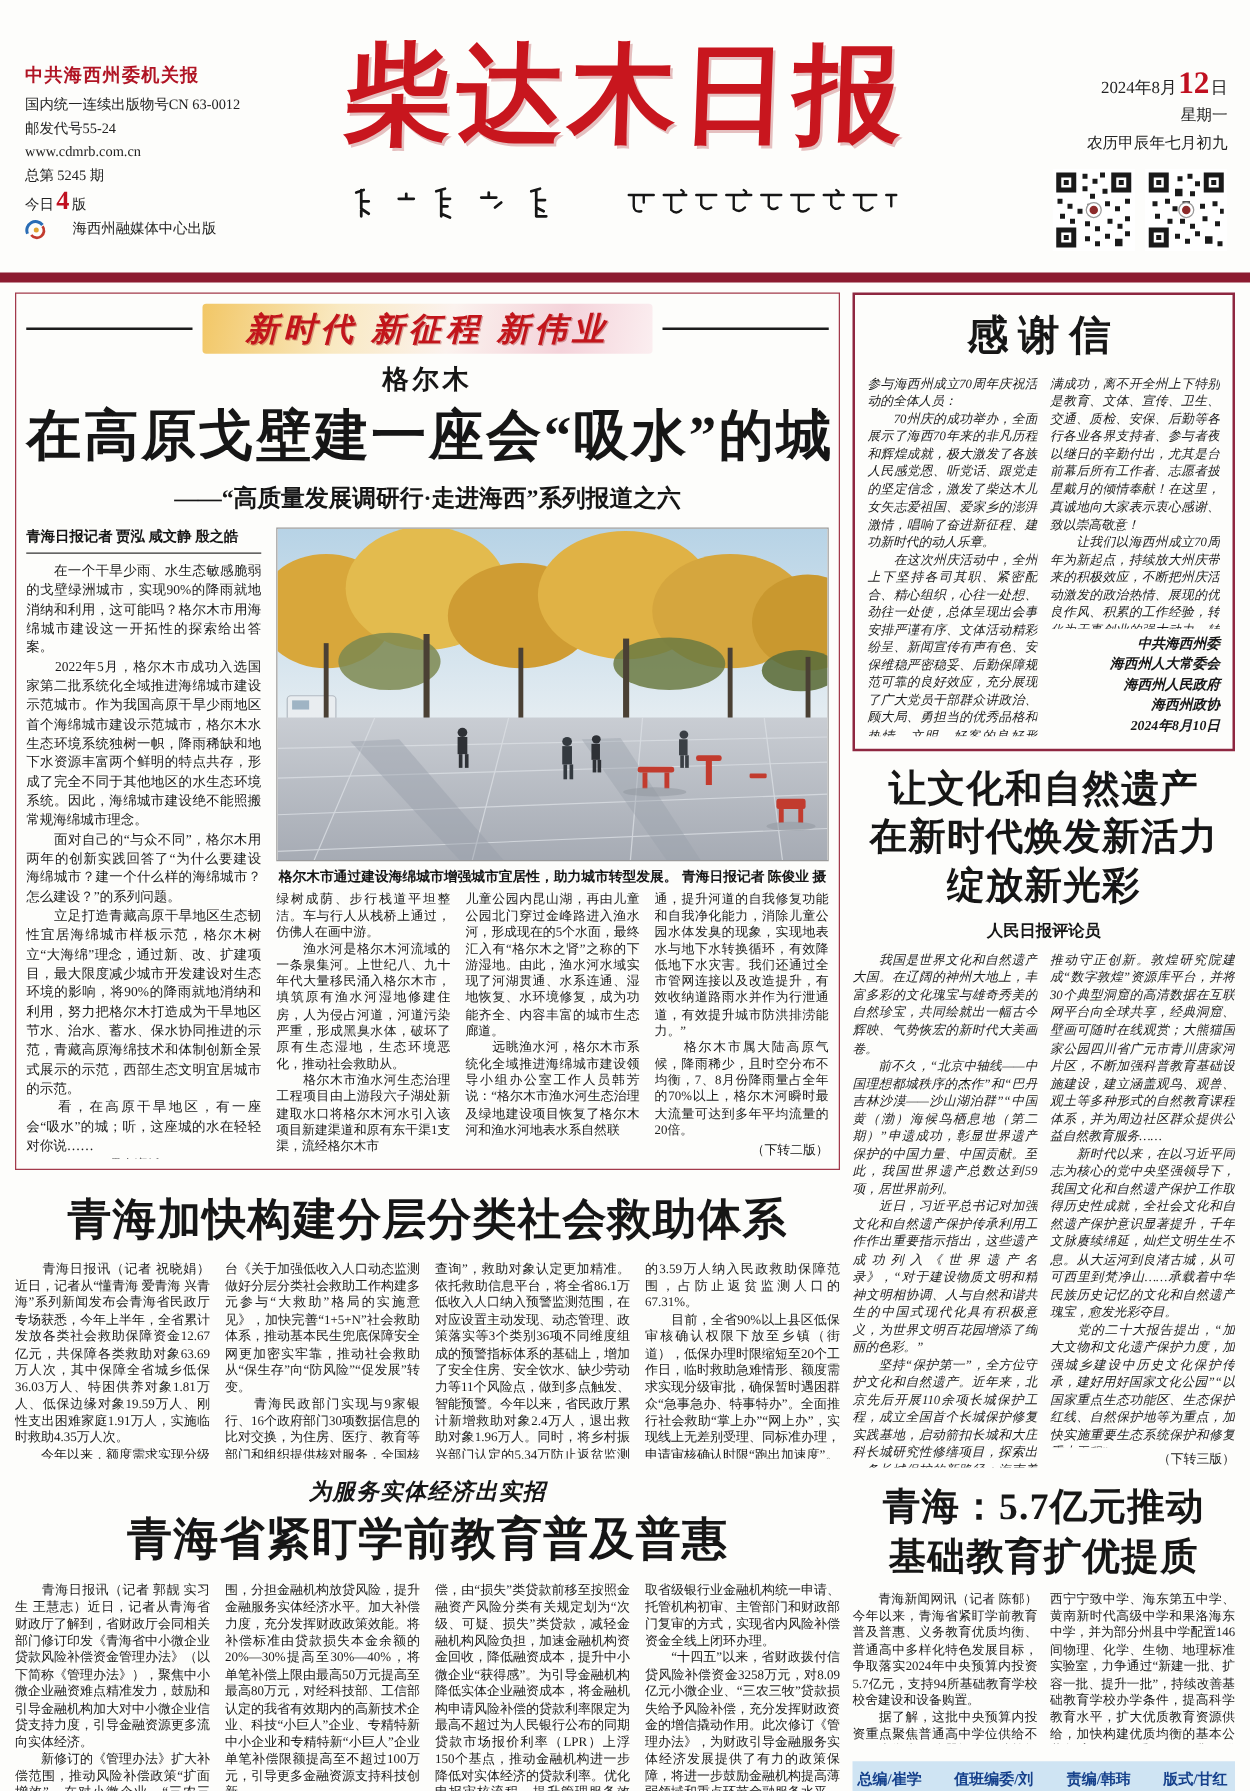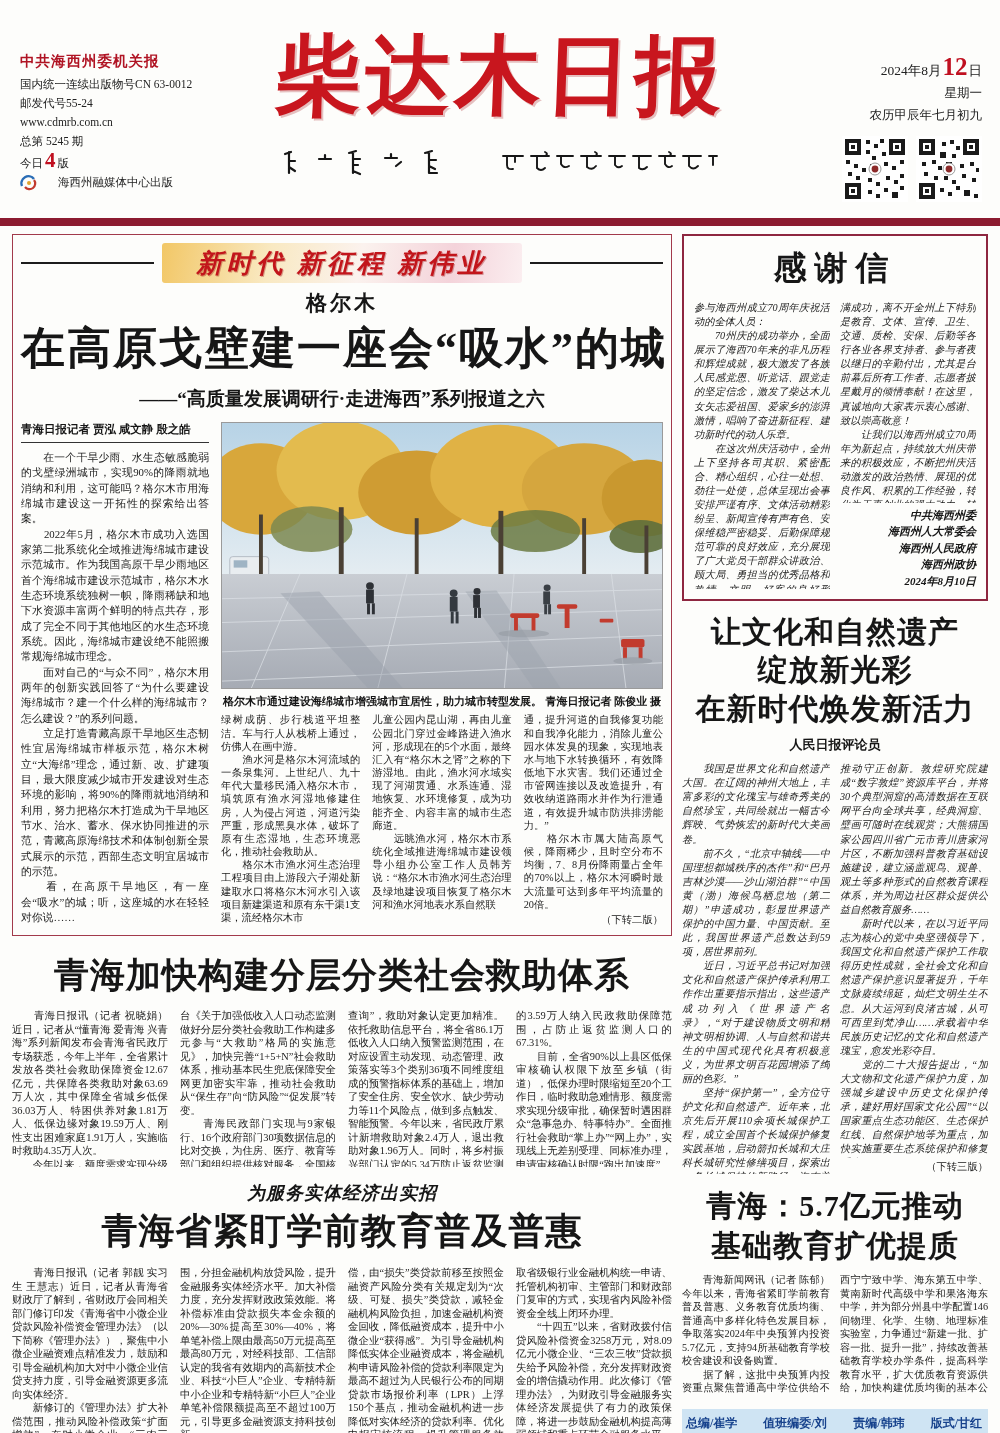--- a/index.html
+++ b/index.html
@@ -423,22 +423,22 @@
               <div>海西州政协</div>
               <div>2024年8月10日</div>
             </div>
           </div>
         </div>
       </article>
 
       <article class="heritage">
         <h2>
           <span style="display:block">让文化和自然遗产</span>
+          <span style="display:block">在新时代焕发新活力</span>
           <span style="display:block">绽放新光彩</span>
-          <span style="display:block">在新时代焕发新活力</span>
         </h2>
         <div class="byline-c">人民日报评论员</div>
         <div class="twocols">
           <div class="coltext kai">　　我国是世界文化和自然遗产大国。在辽阔的神州大地上，丰富多彩的文化瑰宝与雄奇秀美的自然珍宝，共同绘就出一幅古今辉映、气势恢宏的新时代大美画卷。
 　　前不久，“北京中轴线——中国理想都城秩序的杰作”和“巴丹吉林沙漠——沙山湖泊群”“中国黄（渤）海候鸟栖息地（第二期）”申遗成功，彰显世界遗产保护的中国力量、中国贡献。至此，我国世界遗产总数达到59项，居世界前列。
 　　近日，习近平总书记对加强文化和自然遗产保护传承利用工作作出重要指示指出，这些遗产成功列入《世界遗产名录》，“对于建设物质文明和精神文明相协调、人与自然和谐共生的中国式现代化具有积极意义，为世界文明百花园增添了绚丽的色彩。”
 　　坚持“保护第一”，全方位守护文化和自然遗产。近年来，北京先后开展110余项长城保护工程，成立全国首个长城保护修复实践基地，启动箭扣长城和大庄科长城研究性修缮项目，探索出一条长城保护的新路径；海南着力构建智慧化生态管护新模式，以数字技术助力热带雨林国家公园建设，日常巡护、动物保护、资源监测正变得更“智慧”……
 　　践行“传承优先”，在合理利用中</div>
           <div class="col-wrap">
             <div class="coltext kai grow">推动守正创新。敦煌研究院建成“数字敦煌”资源库平台，并将30个典型洞窟的高清数据在互联网平台向全球共享，经典洞窟、壁画可随时在线观赏；大熊猫国家公园四川省广元市青川唐家河片区，不断加强科普教育基础设施建设，建立涵盖观鸟、观兽、观土等多种形式的自然教育课程体系，并为周边社区群众提供公益自然教育服务……

